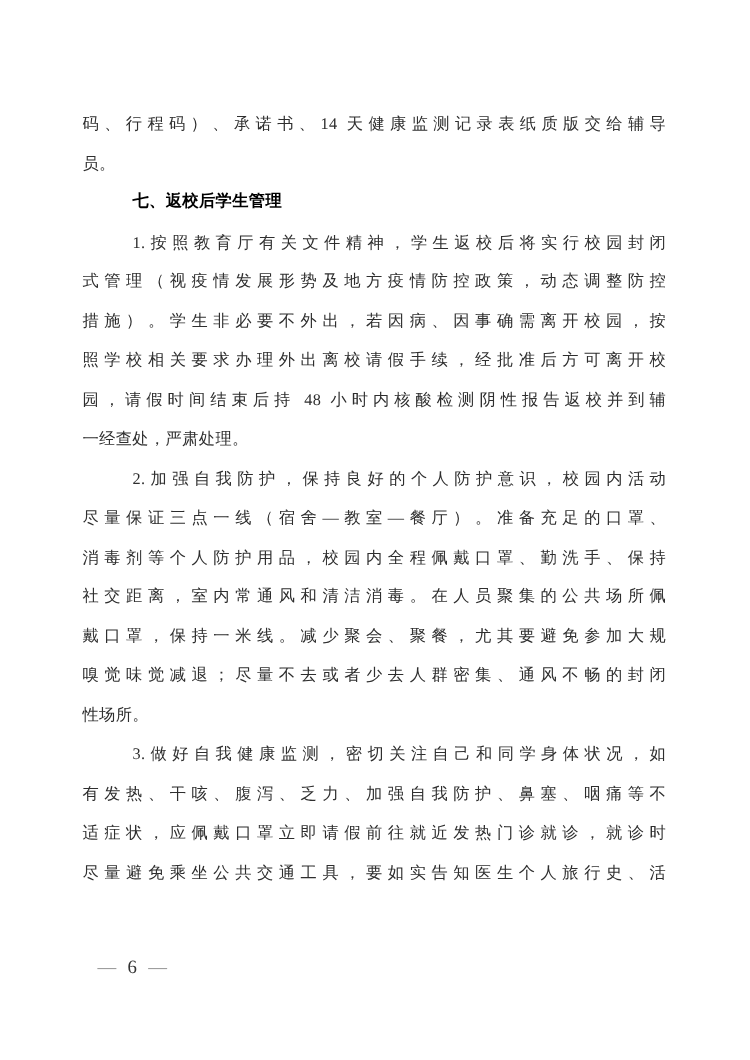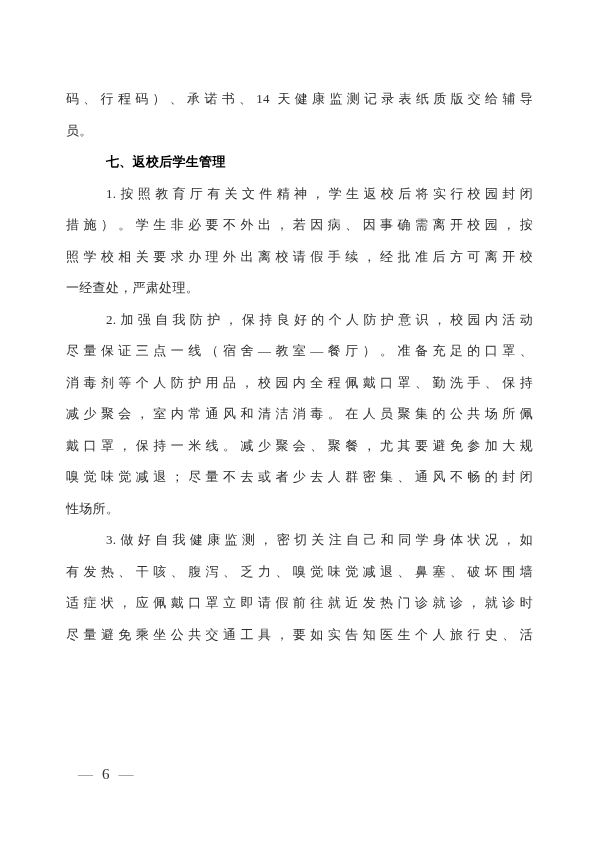--- a/index.html
+++ b/index.html
@@ -71,32 +71,34 @@
 </head>
 <body>
 
 <div class="page">
 
   <div class="doc-body">
       <div class="line">码、行程码）、承诺书、14 天健康监测记录表纸质版交给辅导</div>
       <div class="line flush">员。</div>
       <div class="line indent flush heading">七、返校后学生管理</div>
       <div class="line indent">1.按照教育厅有关文件精神，学生返校后将实行校园封闭</div>
+      <div class="line">式管理（视疫情发展形势及地方疫情防控政策，动态调整防控</div>
       <div class="line">措施）。学生非必要不外出，若因病、因事确需离开校园，按</div>
       <div class="line">照学校相关要求办理外出离校请假手续，经批准后方可离开校</div>
+      <div class="line">园，请假时间结束后持 48 小时内核酸检测阴性报告返校并到辅</div>
       <div class="line flush">一经查处，严肃处理。</div>
       <div class="line indent">2.加强自我防护，保持良好的个人防护意识，校园内活动</div>
       <div class="line">尽量保证三点一线（宿舍—教室—餐厅）。准备充足的口罩、</div>
       <div class="line">消毒剂等个人防护用品，校园内全程佩戴口罩、勤洗手、保持</div>
-      <div class="line">减少聚会，室内常通风和清洁消毒。在人员聚集的公共场所佩</div>
+      <div class="line">社交距离，室内常通风和清洁消毒。在人员聚集的公共场所佩</div>
       <div class="line">戴口罩，保持一米线。减少聚会、聚餐，尤其要避免参加大规</div>
       <div class="line">嗅觉味觉减退；尽量不去或者少去人群密集、通风不畅的封闭</div>
       <div class="line flush">性场所。</div>
       <div class="line indent">3.做好自我健康监测，密切关注自己和同学身体状况，如</div>
-      <div class="line">有发热、干咳、腹泻、乏力、嗅觉味觉减退、鼻塞、破坏围墙</div>
+      <div class="line">有发热、干咳、腹泻、乏力、加强自我防护、鼻塞、咽痛等不</div>
       <div class="line">适症状，应佩戴口罩立即请假前往就近发热门诊就诊，就诊时</div>
       <div class="line">尽量避免乘坐公共交通工具，要如实告知医生个人旅行史、活</div>
     </div>
 
   <div class="footer">
     <span class="dash">—</span><span class="num">6</span><span class="dash">—</span>
   </div>
 
 </div>
 

